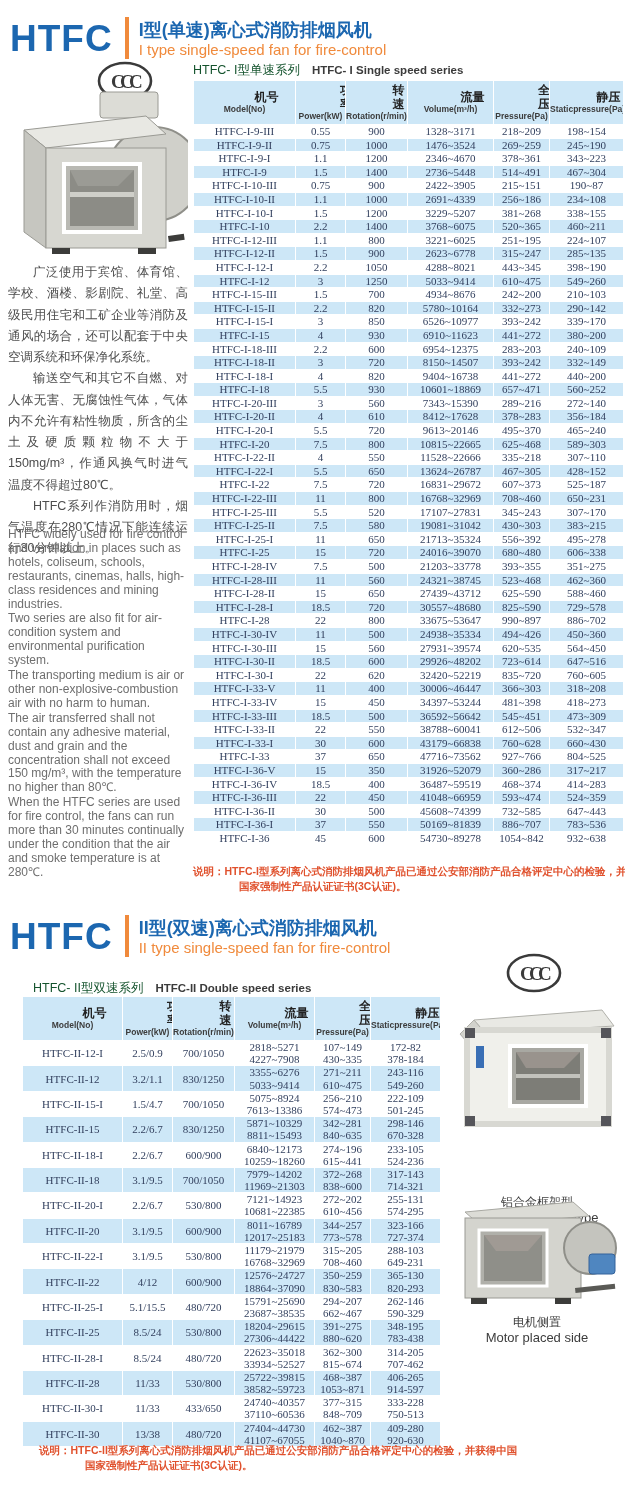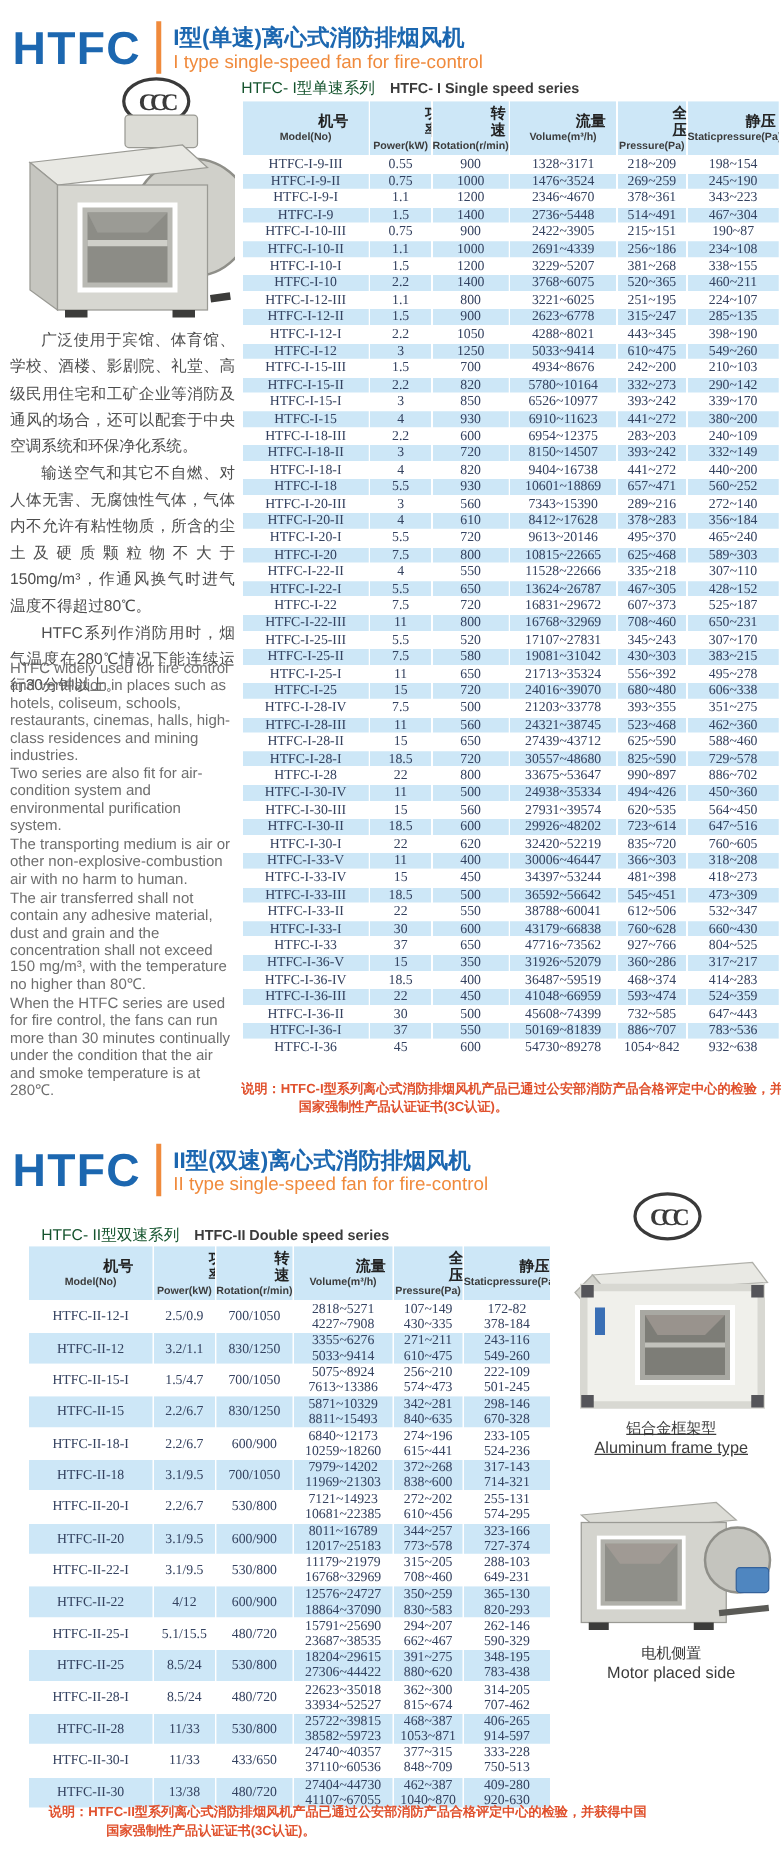--- a/index.html
+++ b/index.html
@@ -932,21 +932,21 @@
       <rect x="149" y="26" width="10" height="10" fill="#55555a"></rect>
       <rect x="13" y="114" width="10" height="10" fill="#55555a"></rect>
       <rect x="149" y="114" width="10" height="10" fill="#55555a"></rect>
       <rect x="24" y="44" width="8" height="22" fill="#3a6fb5"></rect>
       <rect x="58" y="44" width="76" height="60" fill="#a8a8a2" stroke="#ffffff" stroke-width="4"></rect>
       <rect x="64" y="50" width="64" height="48" fill="#7d7d77"></rect>
       <polygon points="64,50 128,50 112,66 74,66" fill="#99938d"></polygon>
       <rect x="64" y="72" width="64" height="4" fill="#c2c2bc"></rect>
     </svg>
   </div>
-  <div class="caption" style="left:452px;top:1135px;width:170px;text-decoration:underline;">
+  <div class="caption" style="left:452px;top:1195px;width:170px;">
     <div class="zh">铝合金框架型</div>
     <div class="en">Aluminum frame type</div>
   </div>
 
   <div class="img-box" style="left:455px;top:1196px;">
     <svg width="165" height="115" viewBox="0 0 165 115">
       <polygon points="10,16 118,6 134,20 26,30" fill="#dcdcd6" stroke="#a8a8a2"></polygon>
       <rect x="10" y="22" width="116" height="80" fill="#d4d4ce" stroke="#9a9a94"></rect>
       <rect x="24" y="34" width="68" height="56" fill="#b0b0aa" stroke="#ffffff" stroke-width="3"></rect>
       <rect x="29" y="39" width="58" height="46" fill="#8f8f89"></rect>

